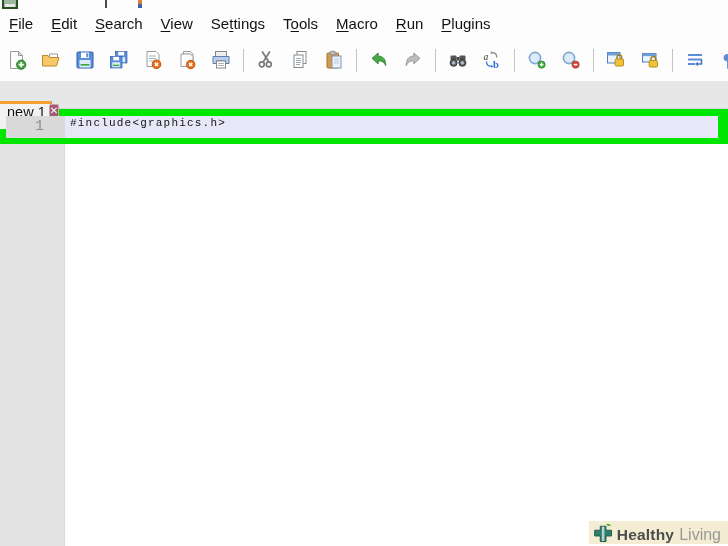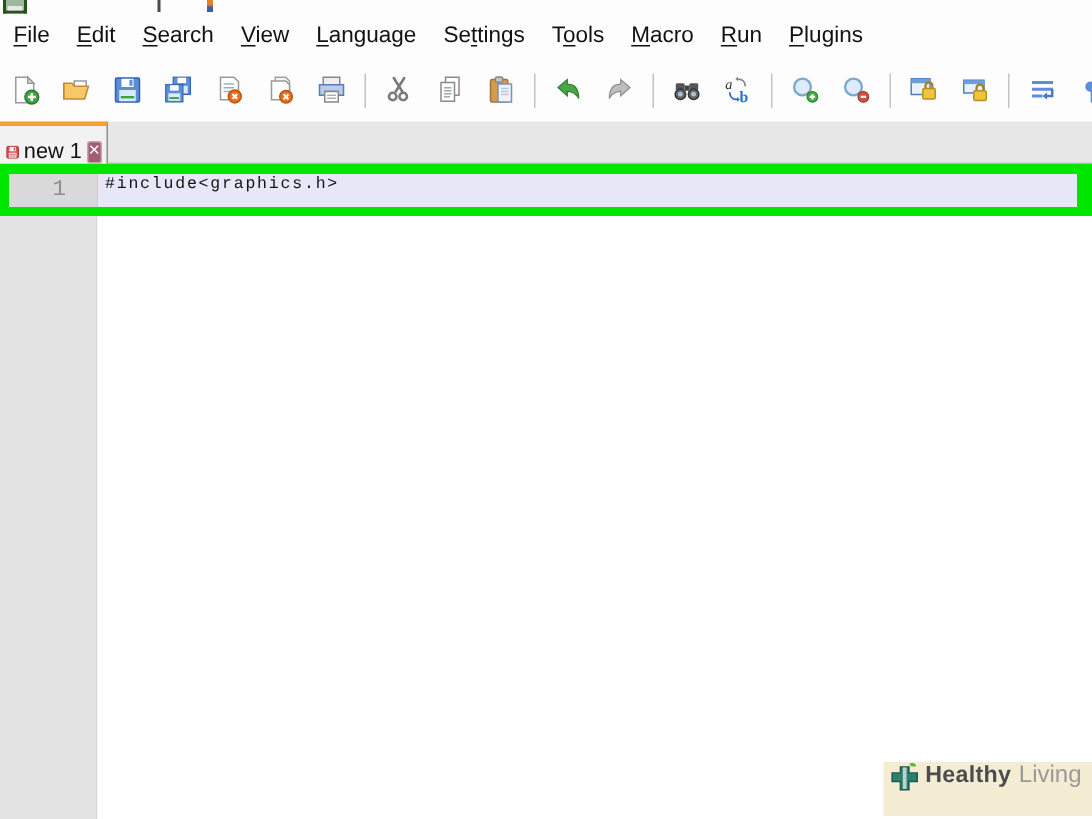--- a/index.html
+++ b/index.html
@@ -24,23 +24,24 @@
   .menu-item u{text-underline-offset:2px;}
   
   .toolbar{display:flex;align-items:center;height:42px;padding:0 0 0 5px;gap:10px;background:#fdfdfd;}
   .tb-btn{width:21px;height:21px;padding:1px;border:1px solid transparent;border-radius:2px;
     background:transparent;display:flex;align-items:center;justify-content:center;box-sizing:content-box;}
   .tb-btn .icon, .tb-btn svg{width:20px;height:20px;display:block;}
   .tb-sep{width:1px;height:23px;background:#c4c4c4;flex:0 0 1px;}
   
   .tabbar{display:flex;height:28px;background:#e7e7e7;border-bottom:1px solid #d5d5d5;box-sizing:border-box;}
   .tab{
-    width:72px;height:28px;box-sizing:border-box;display:flex;align-items:flex-end;gap:3px;
+    width:52px;height:28px;box-sizing:border-box;display:flex;align-items:flex-start;gap:3px;
     background:#f2f2f2;border-top:3px solid #f8a032;border-right:1px solid #8f8f8f;
     padding:0 3px 0 4px;
+    margin-top:20px;
   }
   .tab-label{font-size:14.5px;color:#111;white-space:nowrap;}
   .tab-close{
     width:14px;height:13px;border-radius:2px;background:#a15d74;border:1px solid #c9a2b0;
     color:#fff;font-size:10px;font-weight:bold;line-height:11px;text-align:center;cursor:pointer;
     font-family:"DejaVu Sans",sans-serif;
   }
   .tab-floppy{width:15px;height:15px;display:block;}
   
   .annotation-box{height:35px;background:#00e600;padding:7px 10px 6px 6px;box-sizing:border-box;display:flex;}
@@ -54,42 +55,41 @@
     flex:1;background:#e7e7f8;color:#141414;
     font-family:"Liberation Mono","DejaVu Sans Mono",monospace;font-size:11px;letter-spacing:1.2px;
     padding:1px 0 0 5px;white-space:pre;
   }
   
   .editor{display:flex;height:402px;}
   .gutter{width:65px;flex:0 0 65px;background:#e3e3e3;border-right:1px solid #dadada;box-sizing:border-box;}
   .text-area{flex:1;background:#ffffff;}
   
   .watermark{
-    position:absolute;right:0;bottom:2px;height:36px;background:#f4ecd3;
-    display:flex;align-items:flex-start;gap:3px;padding:0 7px 0 4px;
+    position:absolute;right:0;bottom:2px;height:23px;background:#f4ecd3;
+    display:flex;align-items:flex-end;gap:3px;padding:0 7px 0 4px;
   }
   .wm-logo{width:21px;height:21px;display:block;}
   .wm-bold{font-size:15.5px;font-weight:bold;color:#4c4c4c;letter-spacing:.2px;}
   .wm-light{font-size:16px;color:#9a9a9a;margin-left:2px;}
 </style>
 </head>
 <body>
 
 <div class="titlebar-remnant">
   <div class="win-icon-frag"></div>
   <div class="title-sliver"></div>
   <div class="title-sliver2"></div>
 </div>
 
 <div class="menubar" id="menubar">
     <div class="menu-item"><u>F</u>ile</div>
     <div class="menu-item"><u>E</u>dit</div>
     <div class="menu-item"><u>S</u>earch</div>
     <div class="menu-item"><u>V</u>iew</div>
-    <div class="menu-item"><u>L</u>anguage</div>
     <div class="menu-item">Se<u>t</u>tings</div>
     <div class="menu-item">T<u>o</u>ols</div>
     <div class="menu-item"><u>M</u>acro</div>
     <div class="menu-item"><u>R</u>un</div>
     <div class="menu-item"><u>P</u>lugins</div>
   </div>
 
 <div class="toolbar" id="toolbar">
     <div class="tb-btn">
       <span class="icon">

